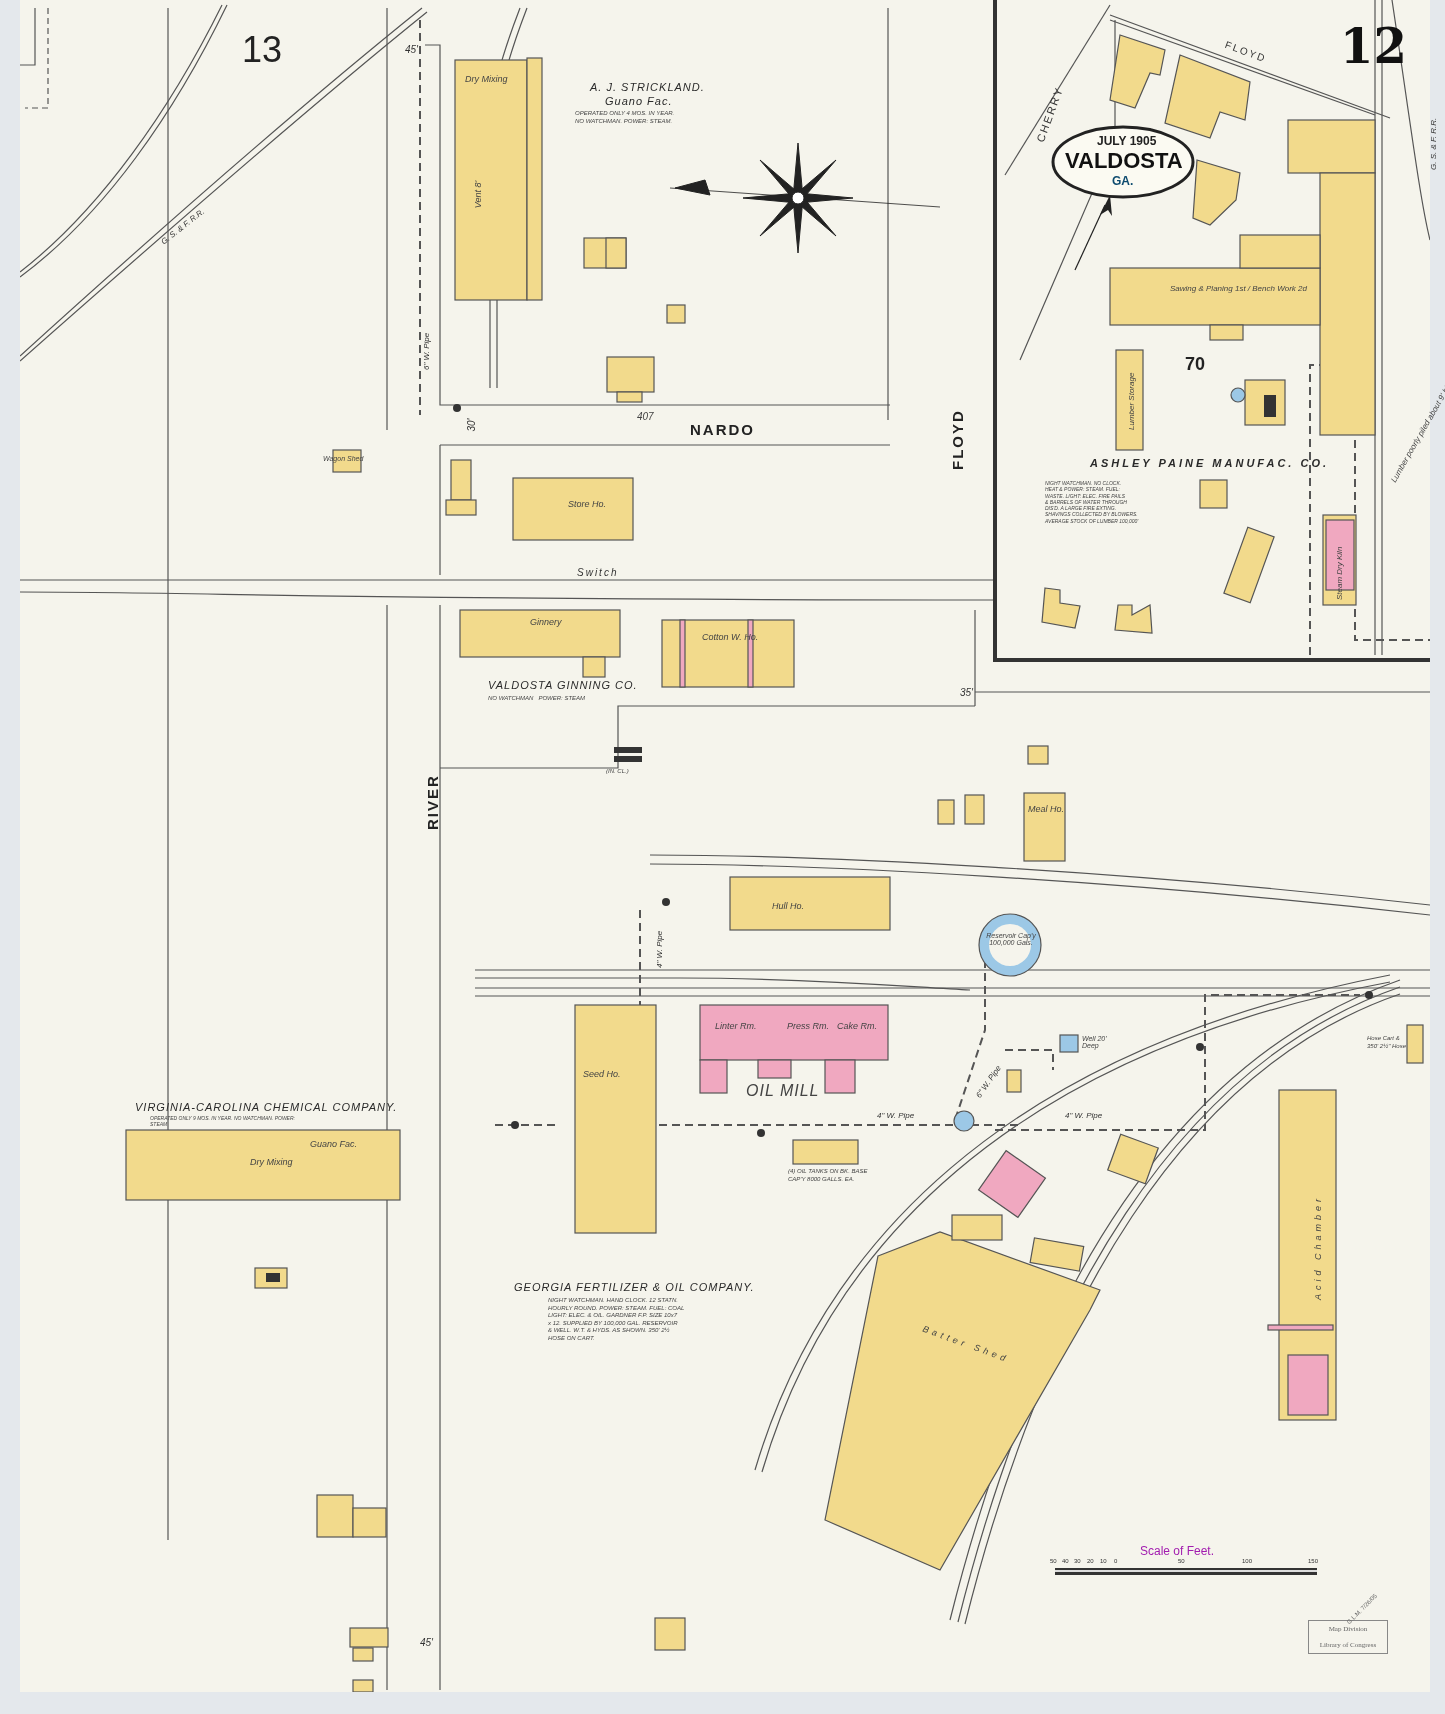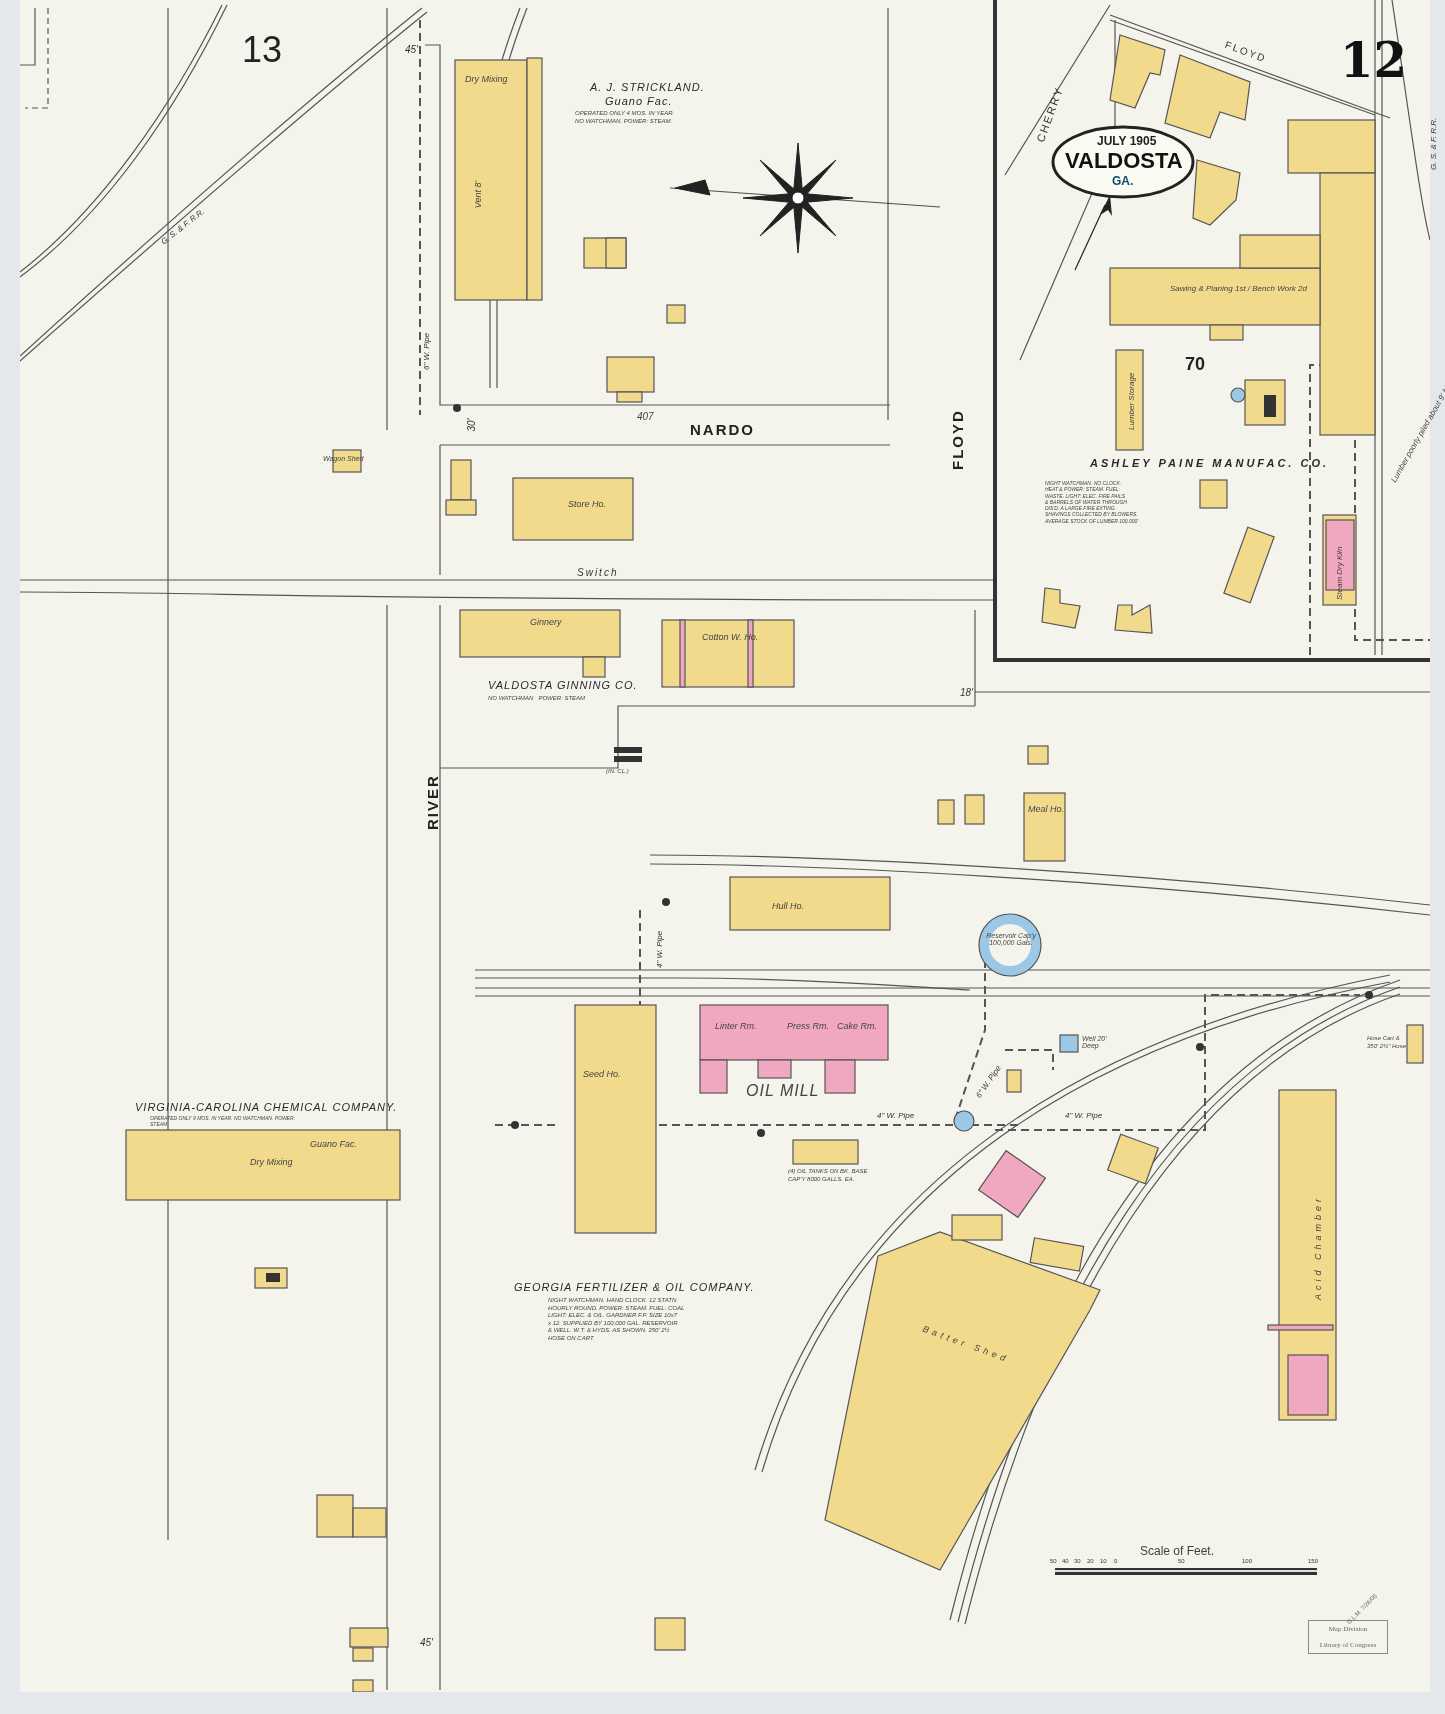--- a/index.html
+++ b/index.html
@@ -214,40 +214,40 @@
       <rect x="1035" y="1568" width="262" height="7" fill="#333"></rect>
       <rect x="1035" y="1570" width="262" height="2" fill="#ddd"></rect>
     </g>
 
     <ellipse cx="1103" cy="162" rx="70" ry="35" fill="#fbfaf2" stroke="#222" stroke-width="3"></ellipse>
     <path d="M1055,270 L1085,205" stroke="#222" stroke-width="1.2"></path>
     <polygon points="1090,195 1080,215 1088,210 1092,216" fill="#222"></polygon>
   </svg>
 
   <div class="lbl" style="left:222px;top:32px;font-size:36px;color:#222;">13</div>
-  <div class="lbl pg" style="left:1320px;top:22px;margin-top:14px;">12</div>
+  <div class="lbl pg" style="left:1320px;top:22px;">12</div>
   <div class="lbl" style="left:1165px;top:355px;font-size:18px;font-weight:bold;color:#222;">70</div>
 
   <div class="lbl" style="left:1077px;top:135px;font-size:12px;font-weight:bold;color:#222;">JULY 1905</div>
   <div class="lbl" style="left:1045px;top:150px;font-size:22px;font-weight:bold;color:#111;">VALDOSTA</div>
   <div class="lbl" style="left:1092px;top:175px;font-size:12px;font-weight:bold;color:#0c4a6e;">GA.</div>
 
   <div class="lbl street" style="left:670px;top:422px;">NARDO</div>
   <div class="lbl street" style="left:930px;top:470px;transform:rotate(-90deg);transform-origin:left top;">FLOYD</div>
   <div class="lbl street" style="left:405px;top:830px;transform:rotate(-90deg);transform-origin:left top;">RIVER</div>
   <div class="lbl" style="left:1015px;top:140px;font-size:11px;letter-spacing:2px;transform:rotate(-70deg);transform-origin:left top;">CHERRY</div>
   <div class="lbl" style="left:1207px;top:40px;font-size:10px;letter-spacing:2px;transform:rotate(20deg);transform-origin:left top;">FLOYD</div>
 
   <div class="lbl it" style="left:140px;top:240px;font-size:8px;transform:rotate(-38deg);transform-origin:left top;">G. S. &amp; F. R.R.</div>
   <div class="lbl it" style="left:1410px;top:170px;font-size:8px;transform:rotate(-90deg);transform-origin:left top;">G. S. &amp; F. R.R.</div>
   <div class="lbl it" style="left:557px;top:568px;font-size:10px;letter-spacing:2px;">Switch</div>
 
   <div class="lbl it" style="left:385px;top:45px;font-size:10px;">45'</div>
   <div class="lbl it" style="left:445px;top:420px;font-size:10px;transform:rotate(-90deg);">30'</div>
-  <div class="lbl it" style="left:940px;top:688px;font-size:10px;">18'</div>
+  <div class="lbl it" style="left:940px;top:688px;font-size:10px;">35'</div>
   <div class="lbl it" style="left:400px;top:1638px;font-size:10px;">45'</div>
 
   <div class="lbl it" style="left:403px;top:370px;font-size:8px;transform:rotate(-90deg);transform-origin:left top;">6" W. Pipe</div>
   <div class="lbl it" style="left:636px;top:968px;font-size:8px;transform:rotate(-90deg);transform-origin:left top;">4" W. Pipe</div>
   <div class="lbl it" style="left:857px;top:1112px;font-size:8px;">4" W. Pipe</div>
   <div class="lbl it" style="left:955px;top:1095px;font-size:8px;transform:rotate(-55deg);transform-origin:left top;">6" W. Pipe</div>
   <div class="lbl it" style="left:1045px;top:1112px;font-size:8px;">4" W. Pipe</div>
 
   <div class="lbl company" style="left:570px;top:82px;">A. J. STRICKLAND.</div>
   <div class="lbl company" style="left:585px;top:96px;">Guano Fac.</div>
@@ -298,21 +298,21 @@
   <div class="lbl note" style="left:768px;top:1168px;white-space:normal;width:90px;">(4) OIL TANKS ON BK. BASE CAP'Y 8000 GALLS. EA.</div>
   <div class="lbl note" style="left:1347px;top:1035px;white-space:normal;width:40px;">Hose Cart &amp; 350' 2½" Hose</div>
   <div class="lbl bldg" style="left:1062px;top:1035px;font-size:7px;white-space:normal;width:40px;">Well 20' Deep</div>
 
   <div class="lbl company" style="left:115px;top:1102px;">VIRGINIA-CAROLINA CHEMICAL COMPANY.</div>
   <div class="lbl note" style="left:130px;top:1115px;font-size:5px;">OPERATED ONLY 9 MOS. IN YEAR. NO WATCHMAN. POWER:
 STEAM</div>
   <div class="lbl bldg" style="left:290px;top:1140px;">Guano Fac.</div>
   <div class="lbl bldg" style="left:230px;top:1158px;">Dry Mixing</div>
 
-  <div class="lbl" style="left:1120px;top:1545px;font-size:12px;color:#404040;">Scale of Feet.</div>
+  <div class="lbl" style="left:1120px;top:1545px;font-size:12px;color:#a21caf;">Scale of Feet.</div>
   <div style="position:absolute;left:1030px;top:1558px;width:270px;height:10px;font-size:6px;color:#333;">
     <span class="lbl" style="left:0px;">50</span>
     <span class="lbl" style="left:12px;">40</span>
     <span class="lbl" style="left:24px;">30</span>
     <span class="lbl" style="left:37px;">20</span>
     <span class="lbl" style="left:50px;">10</span>
     <span class="lbl" style="left:64px;">0</span>
     <span class="lbl" style="left:128px;">50</span>
     <span class="lbl" style="left:192px;">100</span>
     <span class="lbl" style="left:258px;">150</span>

